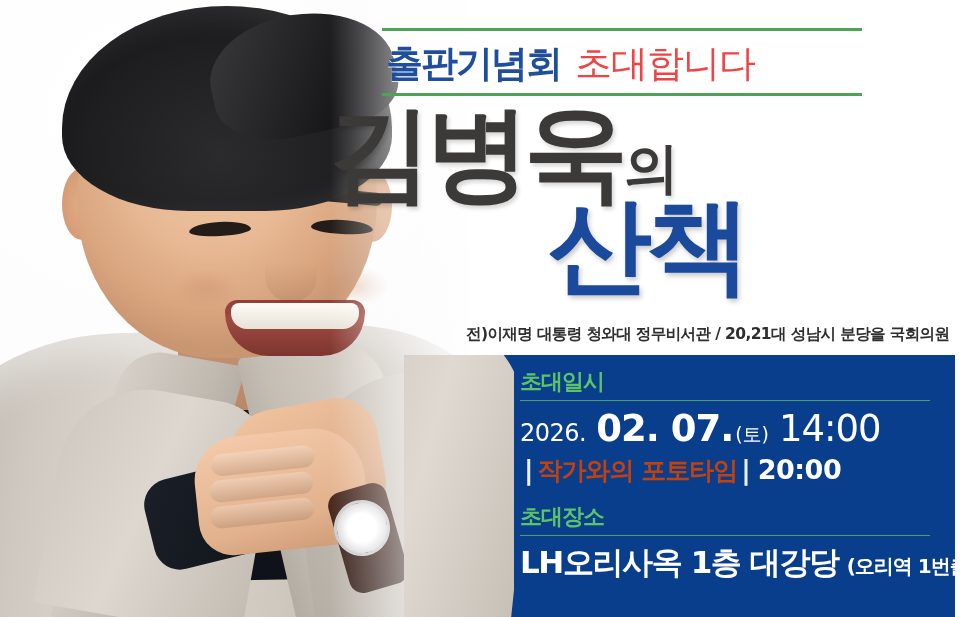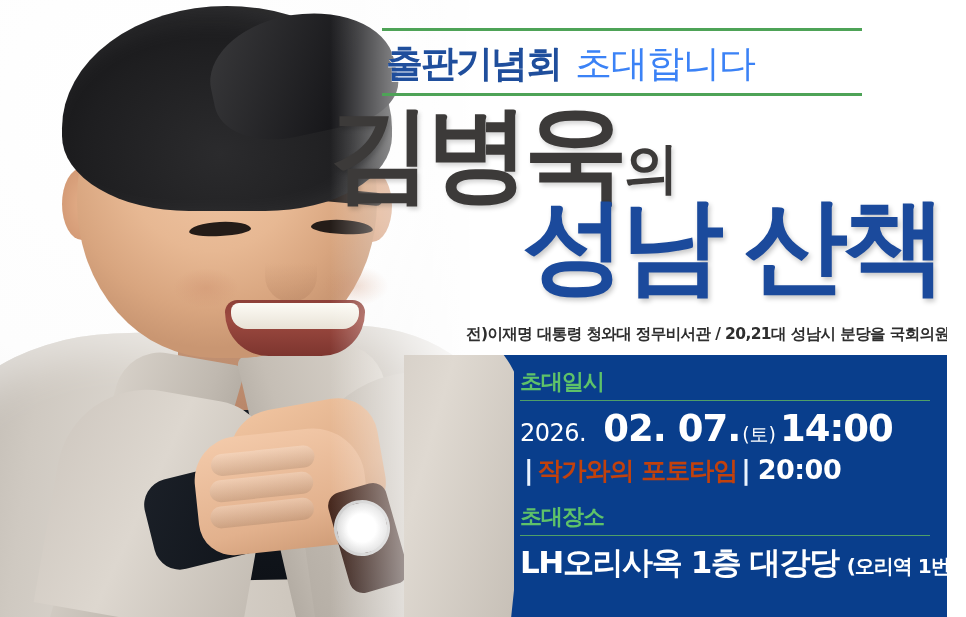--- a/index.html
+++ b/index.html
@@ -7,20 +7,21 @@
     padding: 0;
     background: #ffffff;
   }
   .poster {
     position: relative;
     width: 947px;
     height: 617px;
     overflow: hidden;
     background: #ffffff;
     font-family: "DejaVu Sans", "Liberation Sans", sans-serif;
+    padding-left: 8px;
   }
 
   
   .photo-layer {
     position: absolute;
     left: 0; top: 0;
     width: 470px; height: 617px;
     overflow: hidden;
   }
   .photo-bg {
@@ -237,21 +238,21 @@
     font-size: 37px;
     font-weight: 800;
     color: #1f4e9c;
     letter-spacing: -2px;
     line-height: 1;
     text-shadow: 0 1px 0 rgba(255,255,255,.8);
   }
   .kicker-rest {
     font-size: 37px;
     font-weight: 400;
-    color: #3b82f6;
+    color: #ef4444;
     letter-spacing: -1px;
     line-height: 1;
   }
 
   
   .title-block {
     position: absolute;
     left: 300px; top: 104px;
     width: 660px;
     height: 210px;
@@ -373,32 +374,32 @@
   }
   .when-year {
     font-size: 24px;
     font-weight: 400;
     letter-spacing: -.5px;
   }
   .when-date {
     font-size: 37px;
     font-weight: 700;
     letter-spacing: -1px;
-    margin-left: 17px;
+    margin-left: 10px;
   }
   .when-dow {
     font-size: 19px;
     font-weight: 500;
     margin: 0 2px 0 2px;
   }
   .when-time {
     font-size: 37px;
-    font-weight: 700;
+    font-weight: 400;
     letter-spacing: -1px;
-    margin-left: 2px;
+    margin-left: 8px;
   }
   .line-photo {
     display: flex;
     align-items: baseline;
     white-space: nowrap;
     margin-top: 4px;
   }
   .pipe {
     color: #eaf3ff;
     font-size: 26px;
@@ -492,21 +493,20 @@
     </div>
     <div class="rule"></div>
   </div>
 
   <div class="title-block">
     <div class="title-line-1">
       <span class="t-name">김병욱</span>
       <span class="t-possessive">의</span>
     </div>
     <div class="title-line-2">
-      <span class="t-city">성남</span>
       <span class="t-walk">산책</span>
     </div>
   </div>
 
   <div class="credential">전)이재명 대통령 청와대 정무비서관 / 20,21대 성남시 분당을 국회의원</div>
 
   <div class="info-panel"></div>
   <div class="panel-shoulder"></div>
 
   <div class="info-inner">

